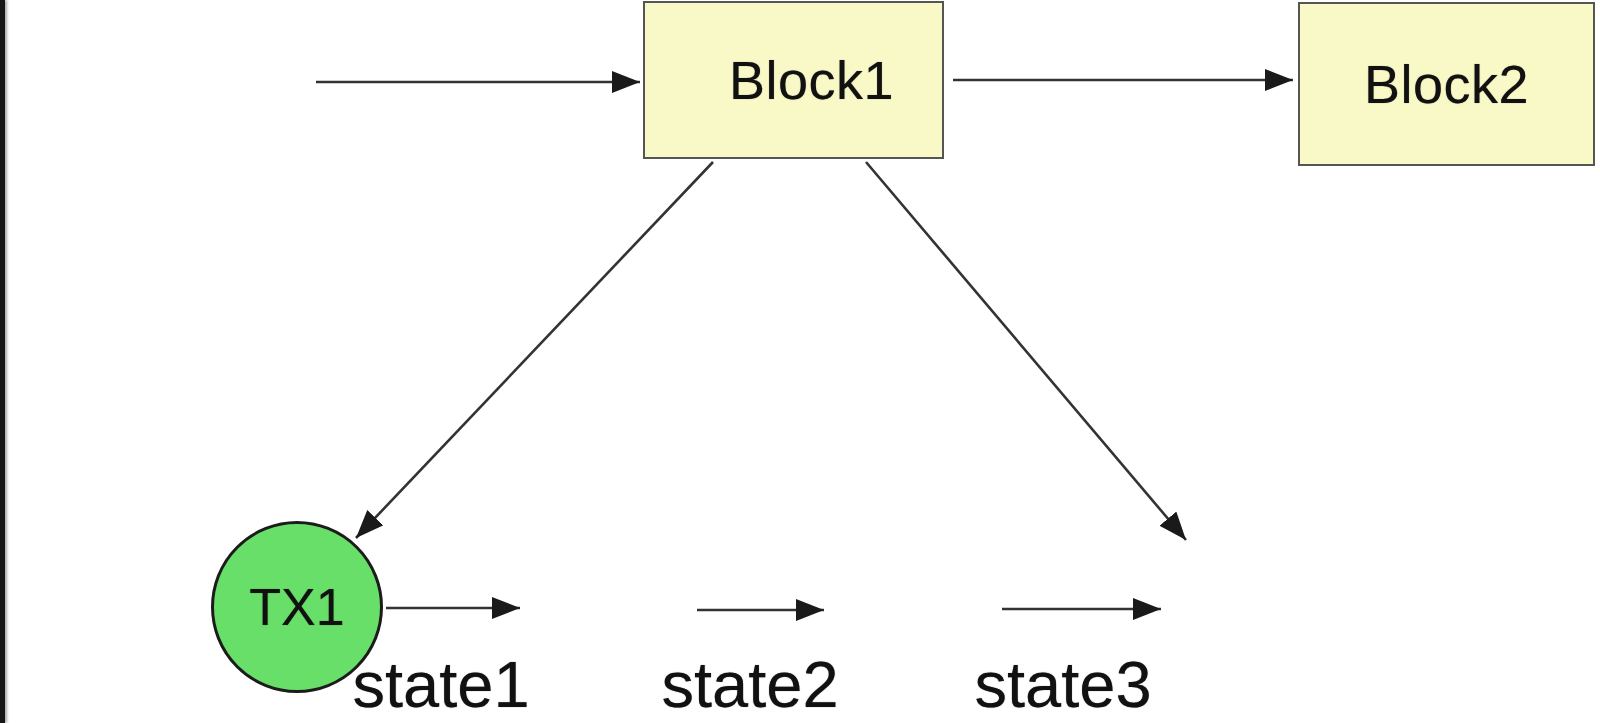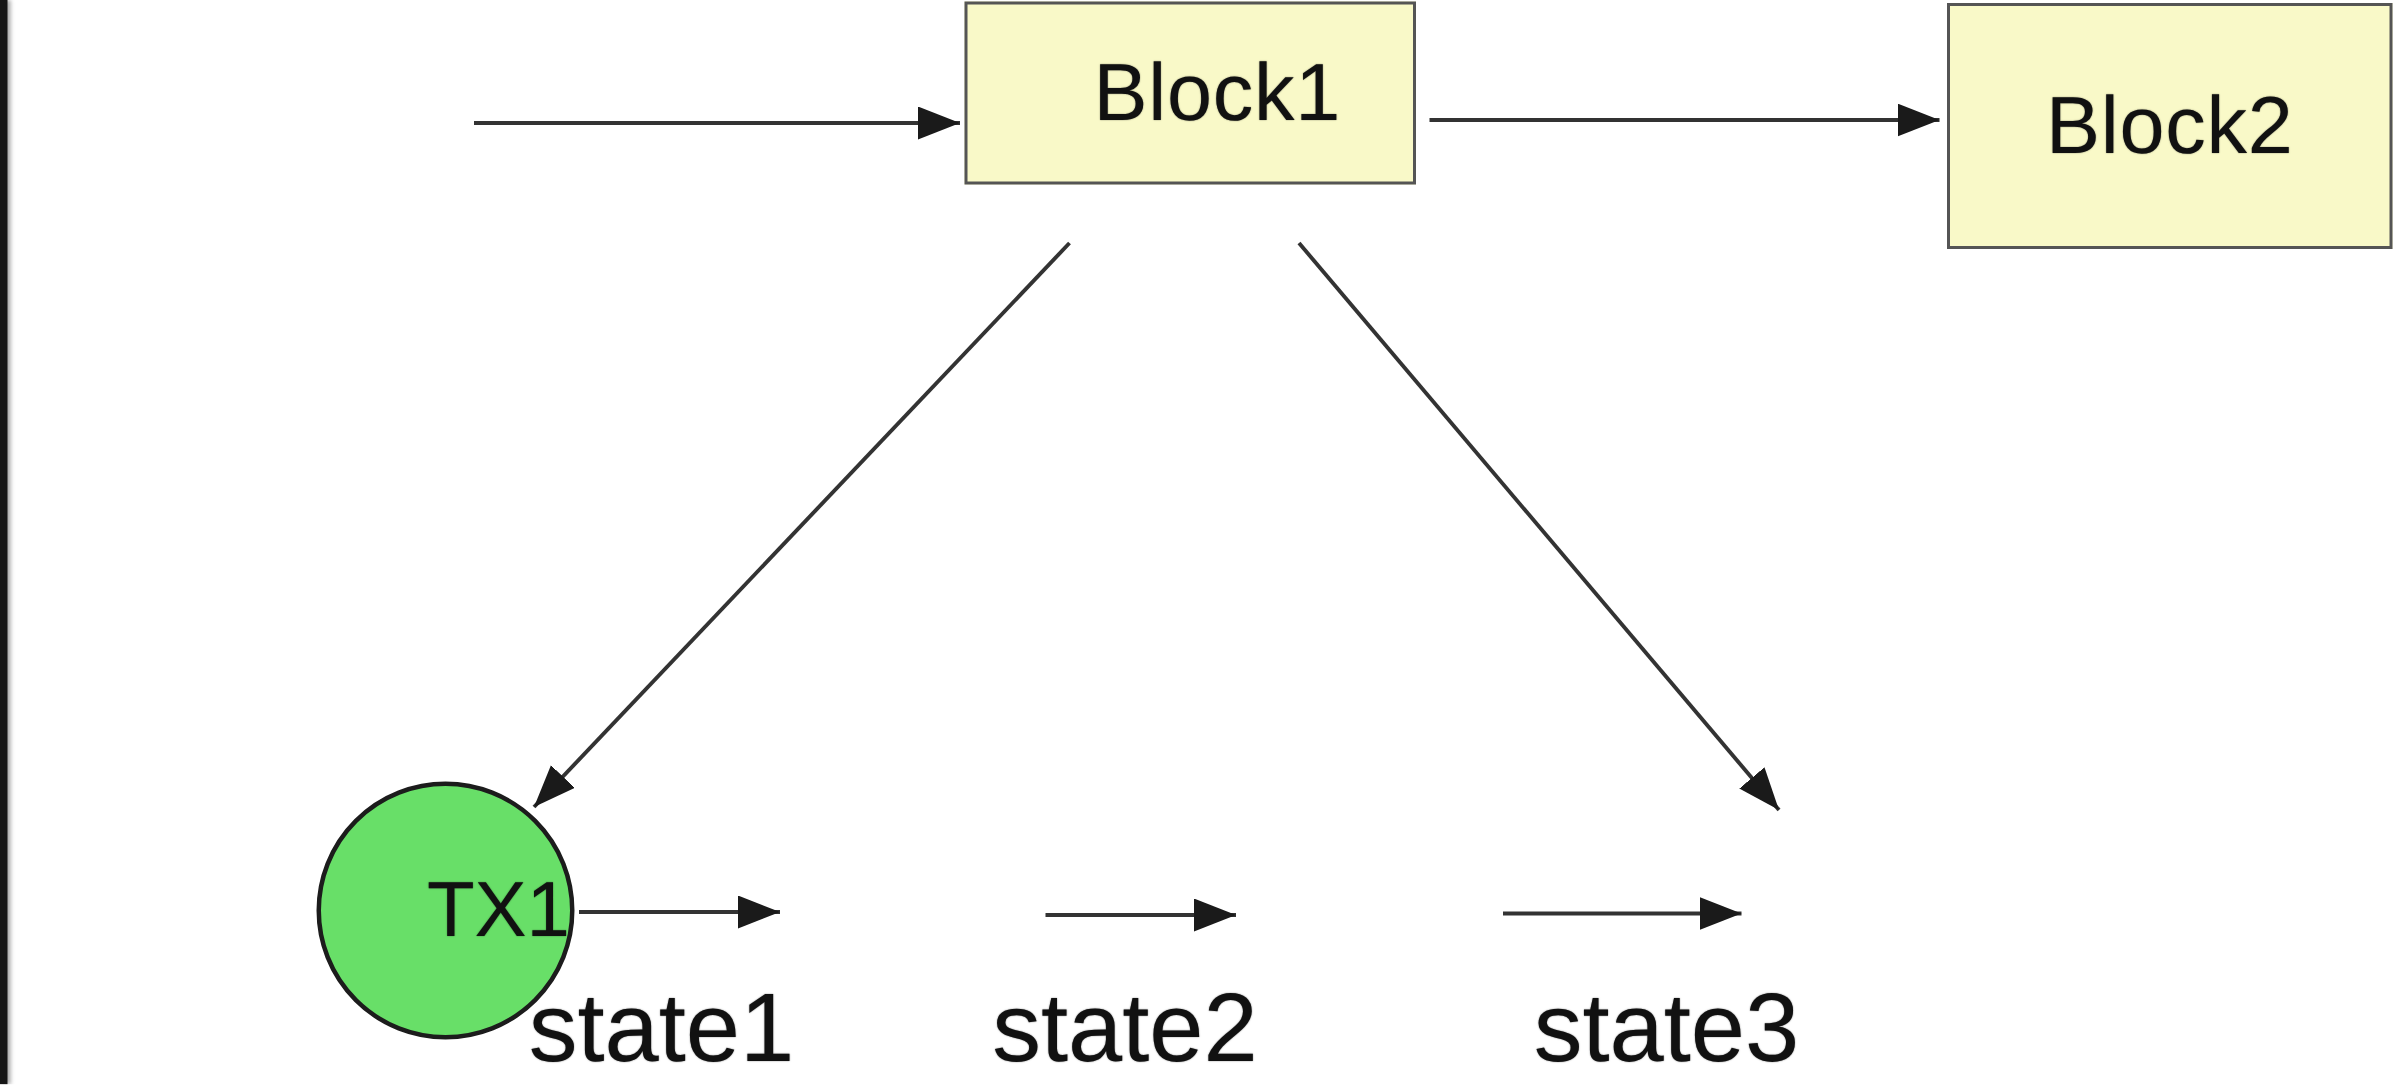--- a/index.html
+++ b/index.html
@@ -53,21 +53,21 @@
   }
   .tx {
     position: absolute;
     box-sizing: border-box;
     width: 172px; height: 172px;
     border-radius: 50%;
     background: var(--tx-fill, #68DF68);
     border: 3px solid var(--tx-border, #1c1c1c);
     display: flex;
     align-items: center;
-    justify-content: flex-end;
+    justify-content: center;
   }
   .tx .label {
     font-size: 52px;
     text-shadow: 0 0 1px rgba(0,0,0,0.55);
   }
   .state {
     position: absolute;
     transform: translateX(-50%);
     font-size: 65px;
     line-height: 1;
@@ -91,34 +91,34 @@
     <line x1="316" y1="82" x2="640" y2="82" marker-end="url(#arrowhead)"></line>
     <line x1="953" y1="80" x2="1293" y2="80" marker-end="url(#arrowhead)"></line>
     <line x1="713" y1="162" x2="356" y2="538" marker-end="url(#arrowhead)"></line>
     <line x1="866" y1="162" x2="1186" y2="540" marker-end="url(#arrowhead)"></line>
     <line x1="386" y1="608" x2="520" y2="608" marker-end="url(#arrowhead)"></line>
     <line x1="697" y1="610" x2="824" y2="610" marker-end="url(#arrowhead)"></line>
     <line x1="1002" y1="609" x2="1161" y2="609" marker-end="url(#arrowhead)"></line>
   </svg>
 
 
-  <div class="block" style="left:643px; top:1px; width:301px; height:122px;padding-left:36px;">
+  <div class="block" style="left:643px; top:1px; width:301px; height:158px;padding-left:36px;">
     <span class="label">Block1</span>
   </div>
 
   <div class="block" style="left:1298px; top:2px; width:297px; height:164px;">
     <span class="label">Block2</span>
   </div>
 
   <div class="tx" style="left:211px; top:521px;">
     <span class="label">TX1</span>
   </div>
 
 
 
 
   <div class="state" style="left:441px; top:652px;">state1</div>
 
   <div class="state" style="left:750px; top:652px;">state2</div>
 
-  <div class="state" style="left:1063px; top:652px;margin-left:48px;">state3</div>
+  <div class="state" style="left:1063px; top:652px;">state3</div>
 
 </div>
 
 </body></html>

